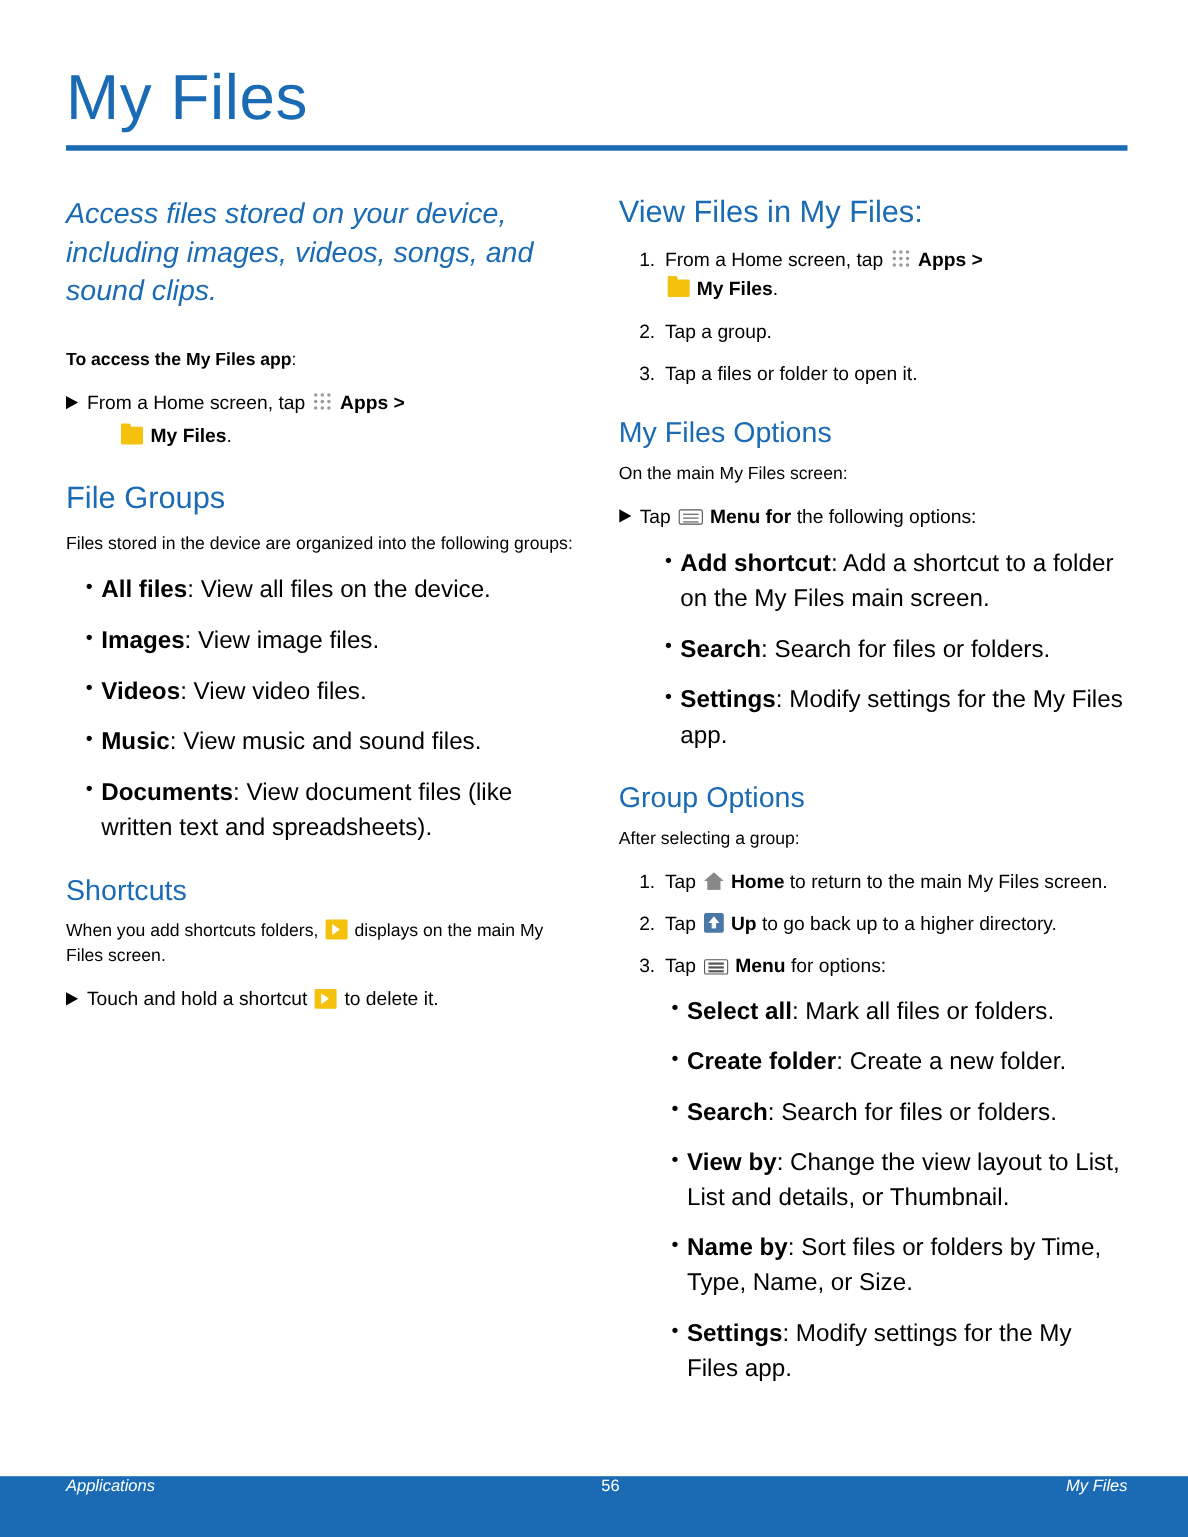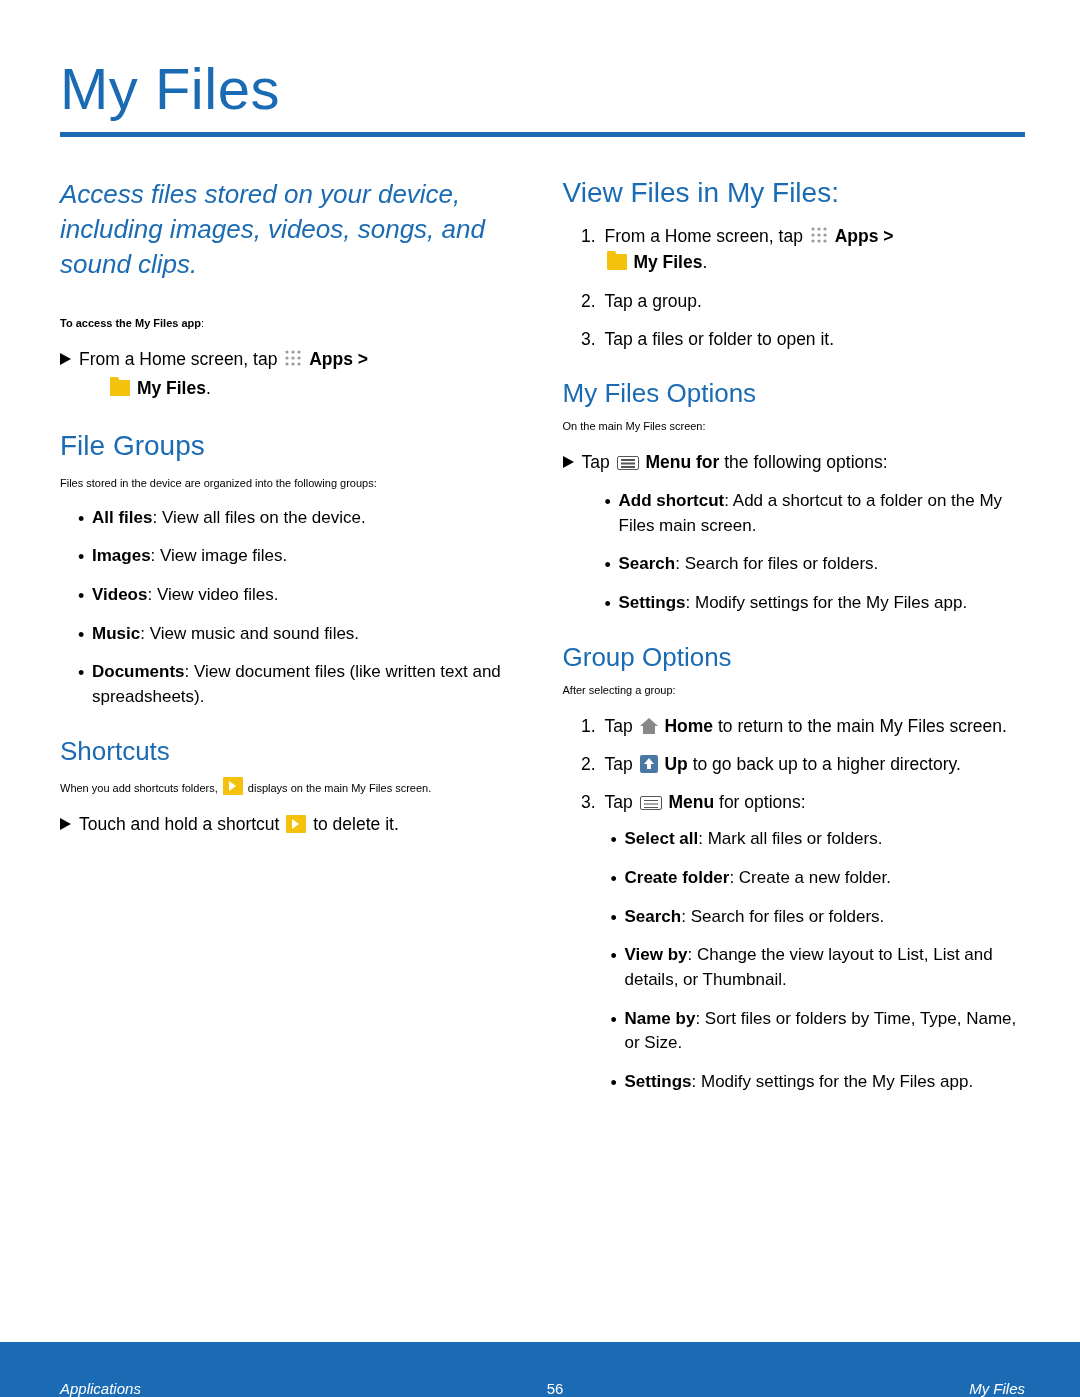--- a/index.html
+++ b/index.html
@@ -49,34 +49,34 @@
     color: #1a6bb3;
     margin: 28px 0 14px 0;
   }
   h3.subsection {
     font-size: 26px;
     font-weight: 400;
     color: #1a6bb3;
     margin: 26px 0 10px 0;
   }
   p {
-    font-size: 11px;
+    font-size: 16px;
     line-height: 1.45;
     margin: 0 0 14px 0;
   }
   .bold { font-weight: 700; }
   ul.bullets {
     list-style: none;
     padding: 0 0 0 18px;
     margin: 0 0 14px 0;
   }
   ul.bullets > li {
     position: relative;
     padding-left: 14px;
-    font-size: 17px;
+    font-size: 22px;
     line-height: 1.45;
     margin-bottom: 14px;
   }
   ul.bullets > li::before {
     content: "•";
     position: absolute;
     left: 0;
     top: 0;
     font-size: 18px;
   }
@@ -222,21 +222,21 @@
   }
   .footer {
     position: absolute;
     left: 0; right: 0; bottom: 0;
     height: 55px;
     background: #1a6bb3;
     color: #fff;
     font-size: 15px;
     font-style: italic;
     display: flex;
-    align-items: flex-end;
+    align-items: flex-start;
     justify-content: space-between;
     padding: 0 55px 0 60px;
   }
   .footer .center { font-style: normal; }
 </style>
 </head>
 <body>
 
 <div class="page">
   <h1 class="title">My Files</h1>

